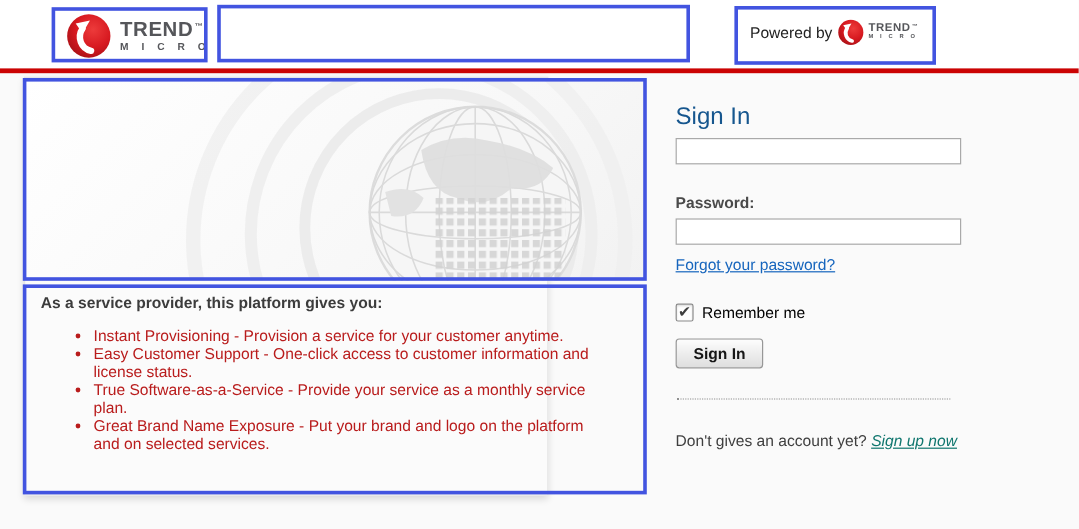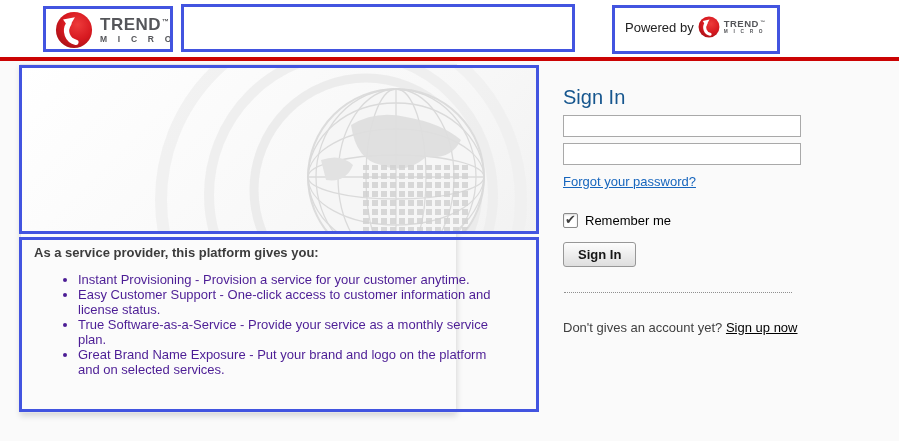--- a/index.html
+++ b/index.html
@@ -28,21 +28,21 @@
   
   .left-panel{
     position:absolute;left:20px;top:64px;width:437px;height:349px;
     background:#fbfbfb;border:1px solid #e6e6e6;box-sizing:border-box;
     box-shadow:0 3px 6px rgba(0,0,0,.14);
   }
   .banner{position:absolute;left:0;top:0;width:516px;height:169px;overflow:hidden;background:linear-gradient(135deg,#ffffff 0%,#f7f7f7 70%,#f2f2f2 100%);}
   .promo{position:absolute;left:0;top:172px;width:516px;height:175px;}
   .promo-heading{margin:8px 0 0 13px;font-size:13px;font-weight:bold;color:#3c3c3c;}
   .promo-list{margin:12px 0 0 0;padding-left:57px;max-width:425px;}
-  .promo-list li{font-size:13px;color:#4c1d95;line-height:15px;margin-bottom:0;}
+  .promo-list li{font-size:13px;color:#b91c1c;line-height:15px;margin-bottom:0;}
   
   .signin{position:absolute;left:563px;top:86px;width:230px;}
   .signin-title{font-size:20px;color:#16568e;font-weight:400;margin:0 0 0 0;}
   .field-label{font-size:13px;font-weight:bold;color:#4a4a4a;margin-top:24px;}
   .text-input{
     margin-top:6px;width:228px;height:20px;border:1px solid #a9a9a9;background:#fff;
     font-size:13px;padding:0 4px;box-sizing:content-box;display:block;
   }
   .forgot{display:inline-block;margin-top:9px;font-size:13px;color:#1665bd;text-decoration:underline;}
   .remember-row{margin-top:23px;display:flex;align-items:center;gap:7px;}
@@ -52,21 +52,21 @@
     box-shadow:inset 0 1px 2px rgba(0,0,0,.15);cursor:pointer;
   }
   .remember-label{font-size:13px;color:#000000;}
   .signin-button{
     margin-top:14px;font-size:13px;font-weight:bold;color:#161616;
     background:linear-gradient(#fdfdfd,#dedede);border:1px solid #979797;border-radius:3px;
     padding:4px 14px;cursor:pointer;font-family:inherit;
   }
   .dotted-divider{margin-top:25px;width:228px;border:none;border-top:1px dotted #8f8f8f;height:0;}
   .signup-row{margin-top:27px;font-size:13px;color:#3f3f3f;white-space:nowrap;}
-  .signup-link{color:#000000;text-decoration:underline;}
+  .signup-link{color:#0f766e;text-decoration:underline;font-style:italic;}
   
   .anno{position:absolute;border:3px solid #4254e0;box-sizing:border-box;pointer-events:none;background:transparent;}
   .anno-logo{left:43px;top:6px;width:130px;height:46px;}
   .anno-title{left:181px;top:4px;width:394px;height:48px;}
   .anno-powered{left:612px;top:5px;width:168px;height:49px;}
   .anno-banner{left:19px;top:65px;width:520px;height:169px;}
   .anno-promo{left:19px;top:237px;width:520px;height:175px;}
 </style>
 </head>
 <body>
@@ -150,20 +150,21 @@
         <li>Great Brand Name Exposure - Put your brand and logo on the platform and on selected services.</li>
       </ul>
   </div>
 </div>
 
 <div class="signin">
   <h1 class="signin-title">Sign In</h1>
 
   <input class="text-input" type="text" value="" style="">
 
+  <div class="field-label">Password:</div>
   <input class="text-input" type="password" value="" style="">
 
   <a class="forgot" href="#">Forgot your password?</a>
 
   <div class="remember-row">
     <span class="checkbox">✔</span>
     <span class="remember-label">Remember me</span>
   </div>
 
   <button class="signin-button">Sign In</button>

